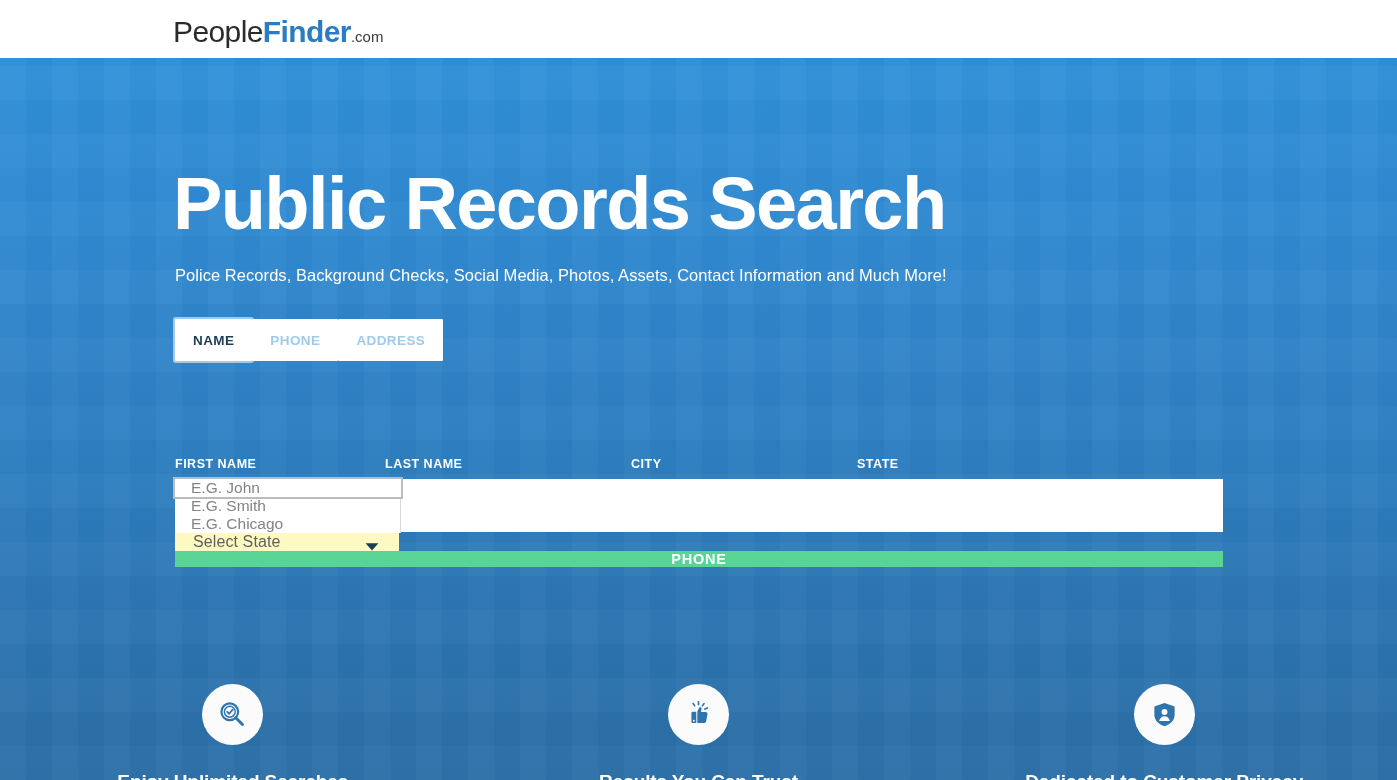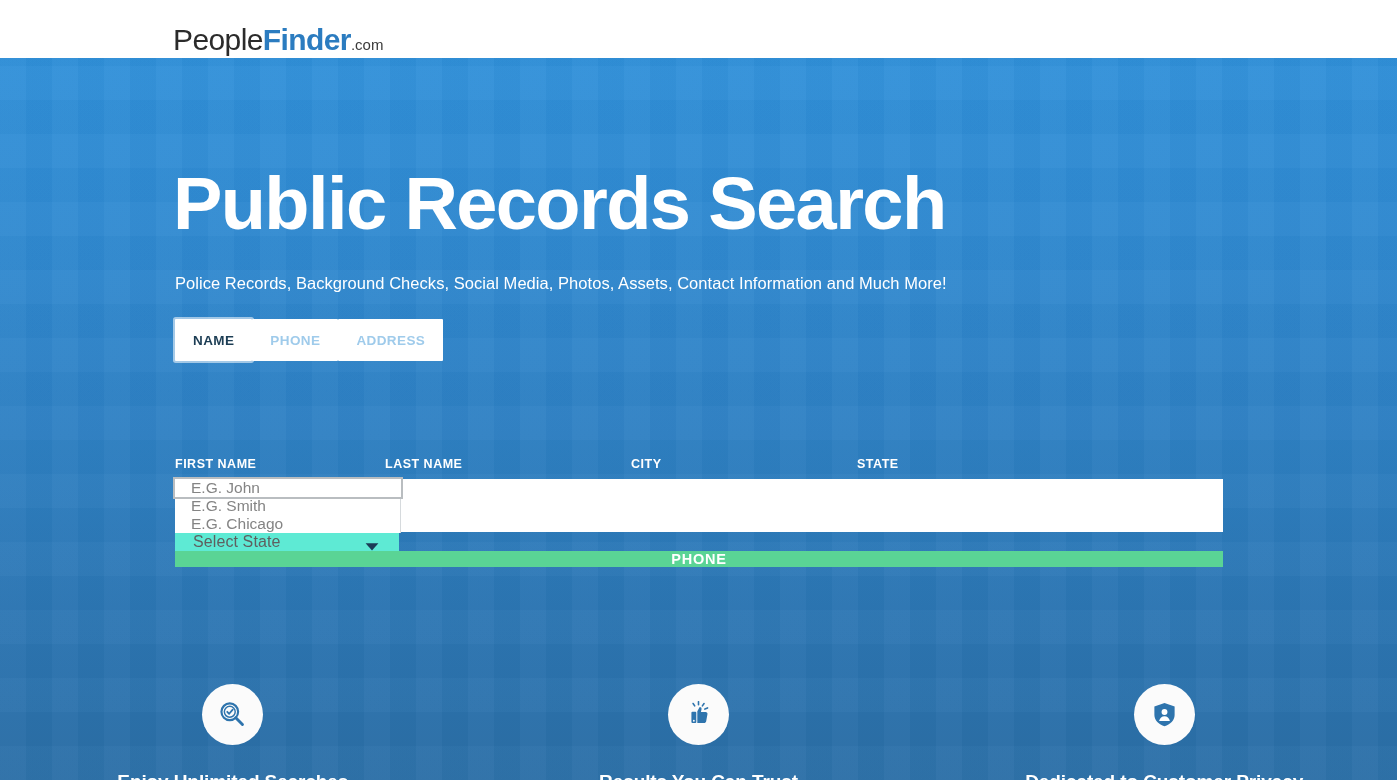--- a/index.html
+++ b/index.html
@@ -22,21 +22,21 @@
     height: 58px;
     width: 100%;
     background: #ffffff;
     position: relative;
     border-bottom: 1px solid #ffffff;
   }
 
   .logo {
     position: absolute;
     left: 173px;
-    top: 20px;
+    top: 12px;
     font-size: 30px;
     letter-spacing: -0.6px;
     line-height: 40px;
     white-space: nowrap;
     font-family: "Liberation Sans", sans-serif;
     user-select: none;
   }
   .logo .lg-people {
     color: #2b2b2b;
     font-weight: 400;
@@ -95,21 +95,21 @@
     line-height: 84px;
     font-weight: 700;
     letter-spacing: -1.6px;
     white-space: nowrap;
     z-index: 3;
   }
 
   .hero-sub {
     position: absolute;
     left: 175px;
-    top: 213px;
+    top: 205px;
     color: #ffffff;
     font-size: 16.5px;
     line-height: 24px;
     font-weight: 400;
     letter-spacing: 0.05px;
     white-space: nowrap;
     z-index: 3;
   }
 
   
@@ -198,21 +198,21 @@
     z-index: 4;
     border-right: 0;
   }
   .field-last { width: 226px; }
   .field-city { width: 226px; }
 
   .select-wrap {
     width: 224px;
     height: 53px;
     position: relative;
-    background: #5eead4;
+    background: #fef9c3;
     display: flex;
     align-items: center;
   }
   .select-value {
     font-size: 16px;
     color: #5f5f5f;
     padding-left: 18px;
     letter-spacing: 0.1px;
   }
   .caret {

